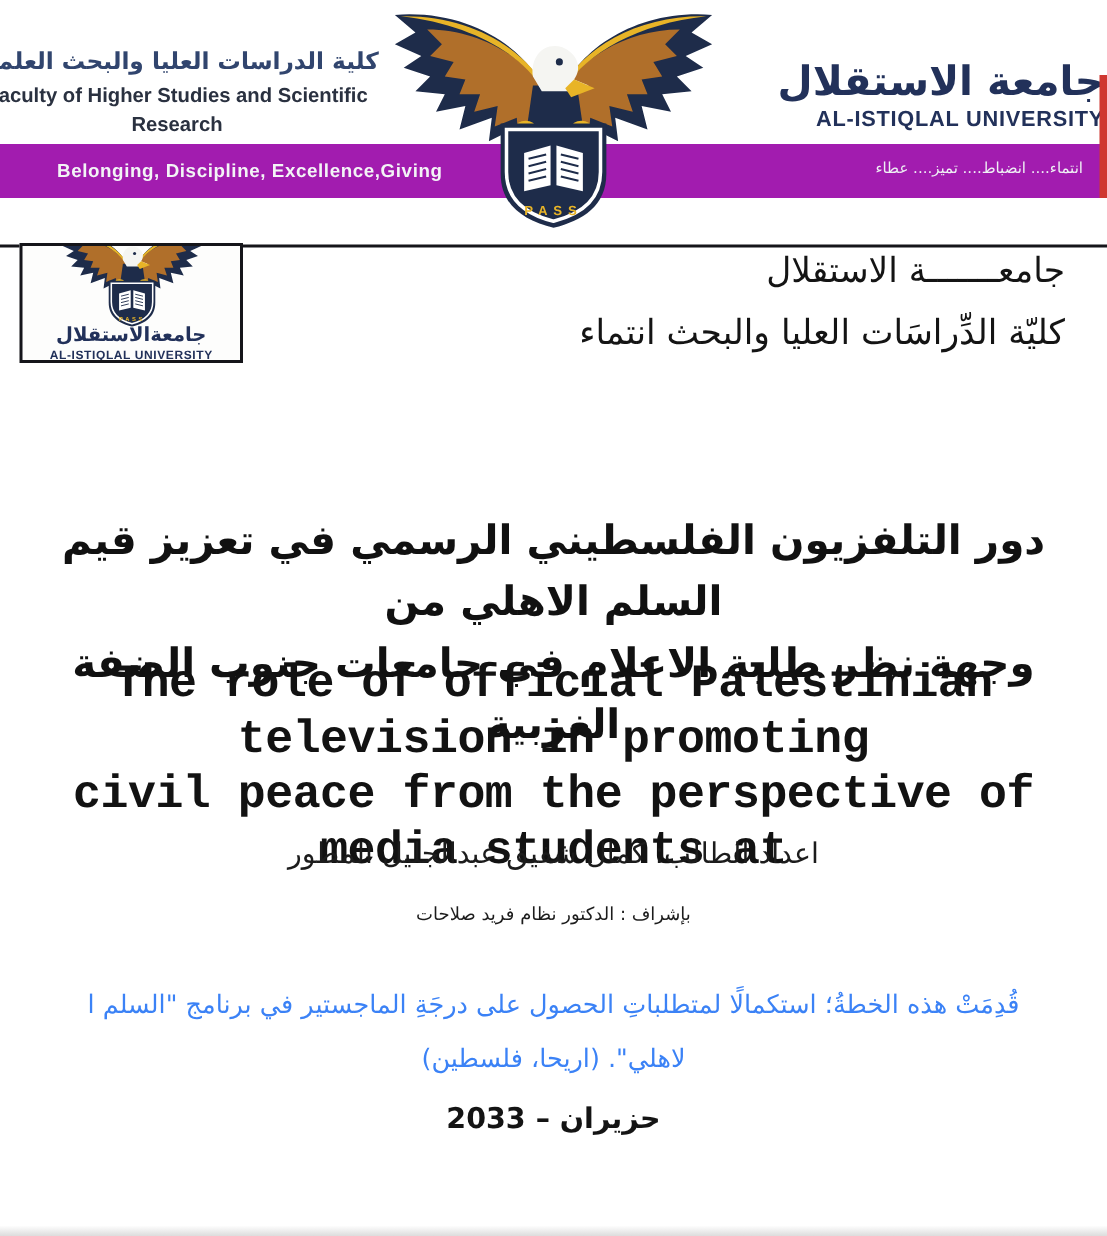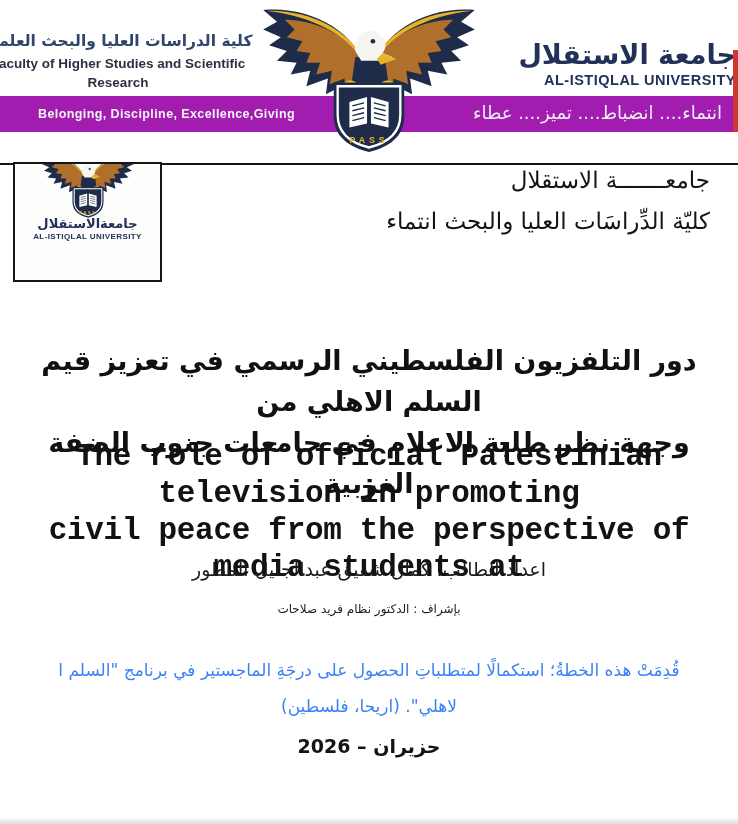--- a/index.html
+++ b/index.html
@@ -33,35 +33,35 @@
   .banner{
     position:absolute;left:0;right:0;top:96px;height:36px;background:#a21caf;z-index:1;
   }
   .motto-en{
     position:absolute;left:38px;top:0;height:36px;line-height:36px;color:#f3f4f6;
     font-size:12.5px;font-weight:bold;letter-spacing:0.4px;
     font-family:"Liberation Sans",sans-serif;
   }
   .motto-ar{
     position:absolute;right:16px;top:0;height:36px;line-height:34px;color:#eef0f4;
-    direction:rtl;font-size:18px;font-family:"DejaVu Sans",sans-serif;
+    direction:rtl;font-size:10px;font-family:"DejaVu Sans",sans-serif;
   }
   .red-ribbon{
     position:absolute;right:0;top:50px;width:5px;height:82px;background:#cf3730;z-index:4;
   }
   .eagle-center{
     position:absolute;left:50%;top:-2px;transform:translateX(-50%);z-index:2;
     width:235px;height:157px;
   }
   
   .divider{
     position:absolute;left:0;right:0;top:163px;height:2px;background:#15151a;
   }
   .stamp-box{
-    position:absolute;left:13px;top:162px;width:149px;height:120px;
+    position:absolute;left:13px;top:162px;width:149px;height:80px;
     border:2px solid #15151a;box-sizing:border-box;background:#fdfdfc;
     overflow:hidden;text-align:center;z-index:2;
   }
   .stamp-box svg{display:block;margin:-14px auto 0 auto;}
   .stamp-ar{
     direction:rtl;font-size:13px;font-weight:bold;color:#22315a;line-height:1.05;margin-top:-2px;
   }
   .stamp-en{
     font-size:8px;font-weight:bold;color:#22315a;letter-spacing:0.4px;margin-top:1px;
     font-family:"Liberation Sans",sans-serif;
@@ -191,16 +191,16 @@
   </div>
 
   <div class="prepared-by">اعداد الطالب: كمال شفيق عبدالجليل المطور</div>
   <div class="supervisor">بإشراف : الدكتور نظام فريد صلاحات</div>
 
   <div class="note">
     <div>قُدِمَتْ هذه الخطةُ؛ استكمالًا لمتطلباتِ الحصول على درجَةِ الماجستير في برنامج "السلم ا</div>
     <div>لاهلي". (اريحا، فلسطين)</div>
   </div>
 
-  <div class="date-line">حزيران – 2026</div>
+  <div class="date-line">حزيران – 2033</div>
 
   <div class="bottom-shade"></div>
 </div>
 
 </body></html>

